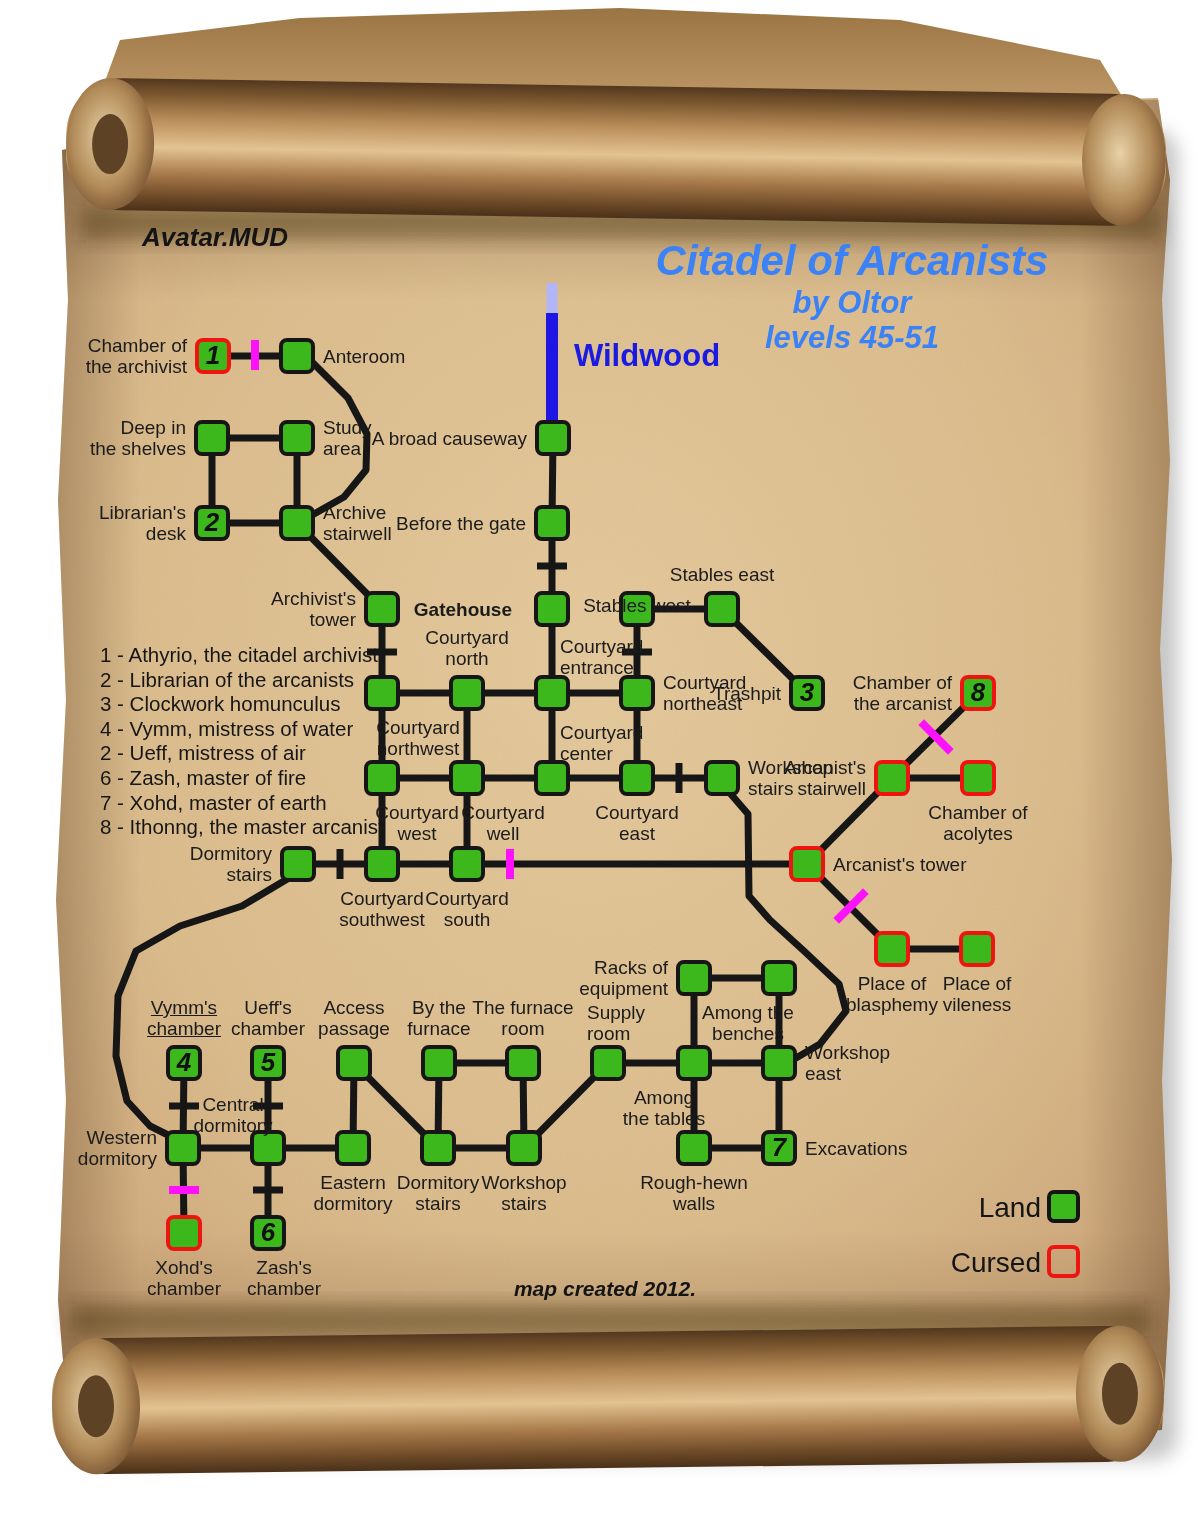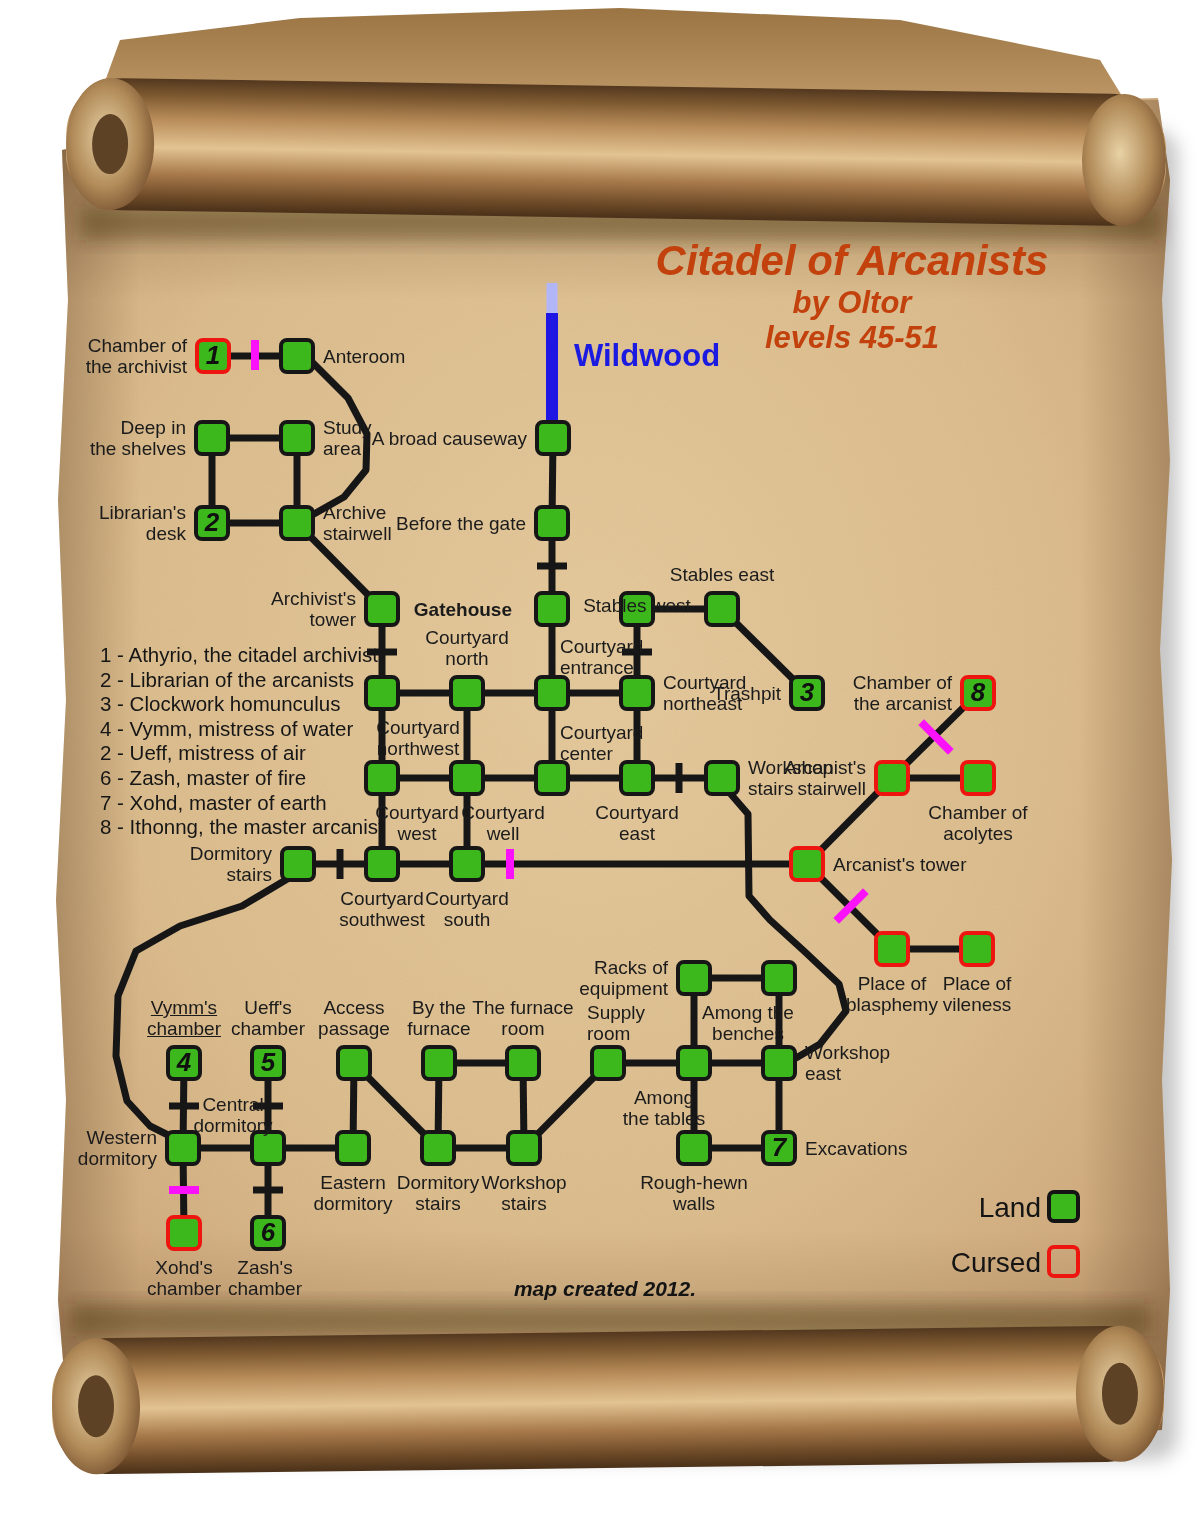--- a/index.html
+++ b/index.html
@@ -7,21 +7,21 @@
          font-family:"Liberation Sans",sans-serif;color:#1b1b1b;}
   .stage svg{position:absolute;left:0;top:0;}
   #nodes-layer,#text-layer{position:absolute;left:0;top:0;width:1200px;height:1537px;pointer-events:none;}
   .node{position:absolute;width:36px;height:36px;box-sizing:border-box;background:#3cb81c;
         border:4px solid #161616;border-radius:8px;display:flex;align-items:center;justify-content:center;}
   .node.cursed{border-color:#ee1511;}
   .node .num{font:bold italic 26px "Liberation Sans",sans-serif;color:#101010;line-height:1;transform:translateY(-1px);}
   .nlabel{position:absolute;font-size:19px;line-height:21px;white-space:pre-line;color:#1b1b1b;}
   .hdr{position:absolute;left:60px;top:222px;width:310px;text-align:center;
        font:bold italic 26px/31px "Liberation Sans",sans-serif;color:#141414;}
-  .titleblock{position:absolute;left:645px;top:238px;width:414px;text-align:center;color:#c2410c;}
+  .titleblock{position:absolute;left:645px;top:238px;width:414px;text-align:center;color:#3b82f6;}
   .titleblock .t1{font:bold italic 42px/46px "Liberation Sans",sans-serif;}
   .titleblock .t2{font:bold italic 31px/37px "Liberation Sans",sans-serif;}
   .titleblock .t3{font:bold italic 31px/34px "Liberation Sans",sans-serif;}
   .wildwood{position:absolute;left:574px;top:338px;font:bold 31px "Liberation Sans",sans-serif;color:#1a1ae0;}
   #roster{position:absolute;left:100px;top:643px;font-size:20.5px;line-height:24.6px;color:#161616;}
   .legend{position:absolute;font-size:28px;color:#141414;}
   .legend .box{position:absolute;left:0;top:-6px;width:33px;height:33px;box-sizing:border-box;border-radius:7px;}
   .legend .lab{position:absolute;right:10px;top:-4px;white-space:nowrap;}
   .box-land{background:#3cb81c;border:4px solid #141414;}
   .box-cursed{background:transparent;border:4px solid #ee1511;}
@@ -355,26 +355,27 @@
 stairs</div>
       <div class="node" style="left: 506px; top: 1130px;"></div>
       <div class="nlabel" style="left: 524px; top: 1172px; transform: translate(-50%, 0px); text-align: center;">Workshop
 stairs</div>
       <div class="node cursed" style="left: 166px; top: 1215px;"></div>
       <div class="nlabel" style="left: 184px; top: 1257px; transform: translate(-50%, 0px); text-align: center;">Xohd's
 chamber</div>
       <div class="node" style="left: 250px; top: 1215px;">
         <span class="num">6</span>
       </div>
-      <div class="nlabel" style="left: 265px; top: 1257px; transform: translate(-50%, 0px); text-align: center;">Zash's
+      <div class="nlabel" style="left: 284px; top: 1257px; transform: translate(-50%, 0px); text-align: center;">Zash's
 chamber</div>
     </div>
 
   <div id="text-layer">
     <div class="hdr">
+      <div>Avatar.MUD</div>
     </div>
 
     <div class="titleblock">
       <div class="t1">Citadel of Arcanists</div>
       <div class="t2">by Oltor</div>
       <div class="t3">levels 45-51</div>
     </div>
 
     <div class="wildwood">Wildwood</div>
 

